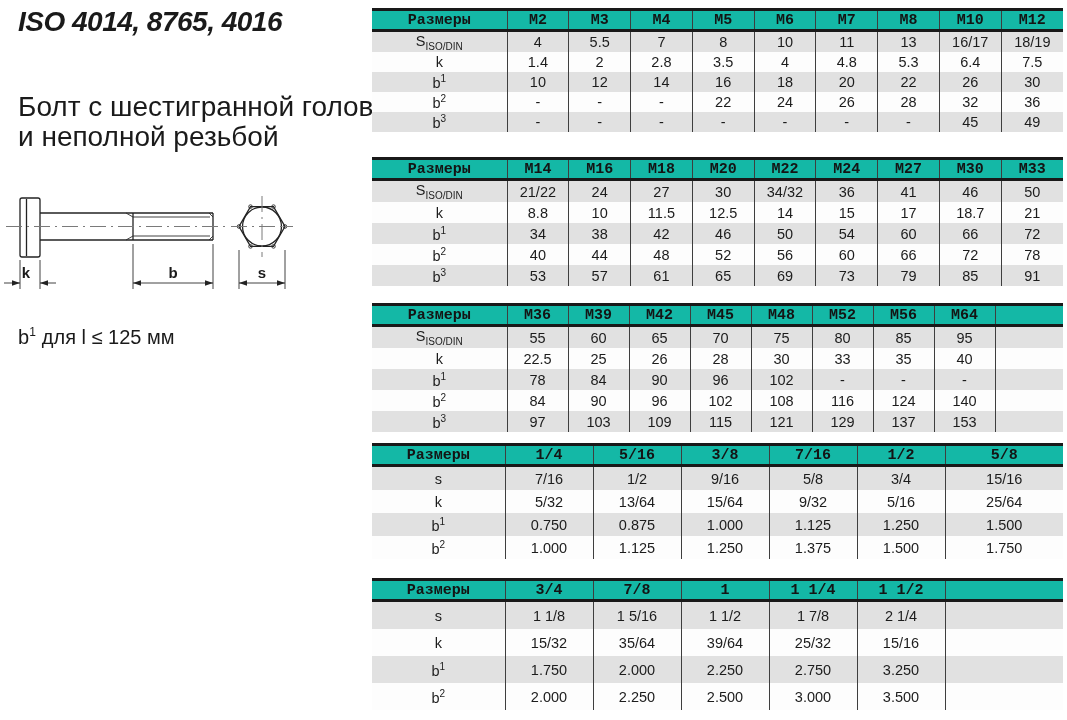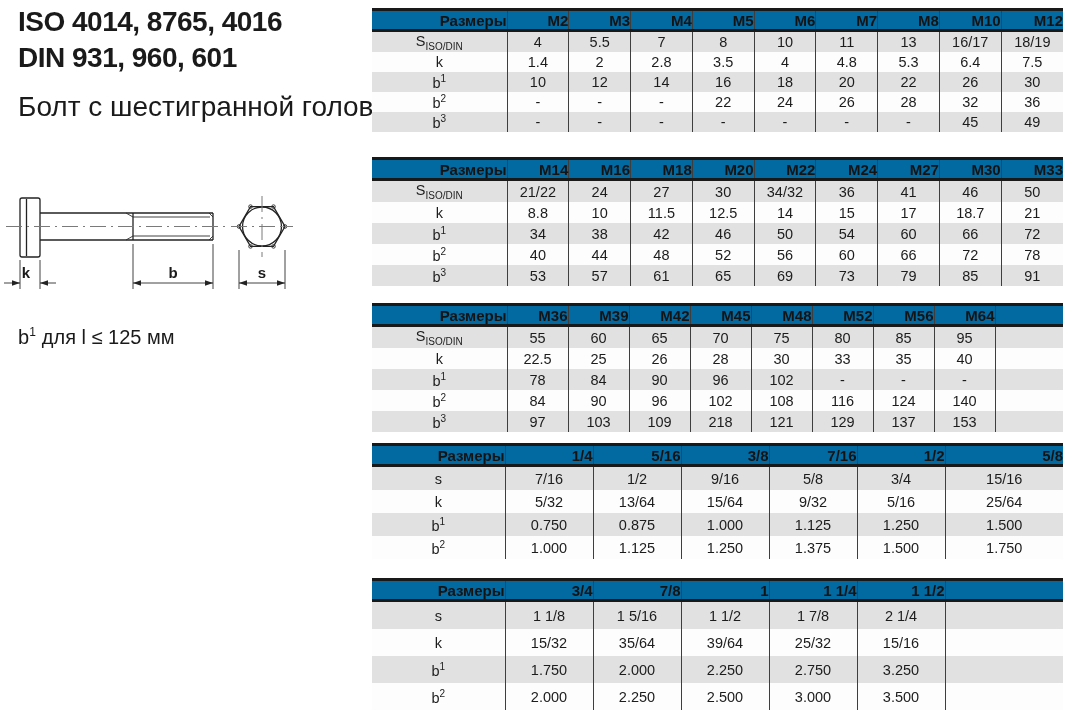--- a/index.html
+++ b/index.html
@@ -1,37 +1,37 @@
 <!DOCTYPE html>
 <html><head>
 <meta charset="utf-8">
 <style>
   html,body{margin:0;padding:0;}
   body{
     width:1067px;height:720px;position:relative;background:#ffffff;
     font-family:"Liberation Sans",sans-serif;color:#1a1a1a;overflow:hidden;
   }
   
-  .titleblock{position:absolute;left:18px;top:4px;}
+  .titleblock{position:absolute;left:18px;top:4px;font-style:italic;}
   .title-line{font-size:28px;font-weight:bold;letter-spacing:-0.5px;line-height:36px;white-space:nowrap;}
   .subtitleblock{position:absolute;left:18px;top:92px;}
   .subtitle-line{font-size:28px;line-height:30px;white-space:nowrap;}
   .diagram{position:absolute;left:0;top:172px;}
   .notesblock{position:absolute;left:18px;top:318px;font-size:20px;line-height:29px;}
   .note sup{font-size:12px;}
   .note .txt{margin-left:6px;text-align:right;}
   
   table.dim-table{
     position:absolute;left:372px;width:691px;
     border-collapse:collapse;table-layout:fixed;
   }
   .dim-table th{
-    background:#0369a1;font-size:15px;font-weight:bold;height:18px;
+    background:#14b8a6;font-size:15px;font-weight:bold;height:18px;
     border-top:3px solid #191919;border-bottom:3px solid #191919;
-    text-align:right;padding:0;color:#141414;
+    text-align:center;padding:0;color:#141414;font-family:Liberation Mono, monospace;
   }
   .dim-table td{
     font-size:14.5px;text-align:center;padding:0;color:#1c1c1c;background:#fdfdfd;
   }
   .dim-table th + th, .dim-table td + td{border-left:1px solid #3e3e3e;}
   .dim-table tr.stripe td{background:#e1e1e1;}
   .dim-table td sup{font-size:10px;}
   .dim-table td sub{font-size:10px;letter-spacing:0;}
   .rh20 td{height:20px;} .rh21 td{height:21px;} .rh23 td{height:23px;} .rh27 td{height:27px;}
   #table-0{top:8px;} #table-1{top:157px;} #table-2{top:303px;} #table-3{top:443px;} #table-4{top:578px;}
@@ -40,24 +40,24 @@
   .thin{stroke:#2c2c2c;stroke-width:0.9;fill:none;}
   .cline{stroke:#7a7a7a;stroke-width:1;fill:none;stroke-dasharray:16 5 2 5;}
   .arrow{fill:#232323;stroke:none;}
   .dimtext{font-family:"Liberation Sans",sans-serif;font-size:15px;font-weight:bold;fill:#1a1a1a;}
 </style>
 </head>
 <body>
 
 <div class="titleblock">
   <div class="title-line">ISO 4014, 8765, 4016</div>
-  <div class="title-line">DIN 931, 960, 601</div>
 </div>
 <div class="subtitleblock">
   <div class="subtitle-line">Болт с шестигранной головкой</div>
+  <div class="subtitle-line">и неполной резьбой</div>
 </div>
 
 <svg class="diagram" width="360" height="150" viewBox="0 0 360 150">
 
   <g>
     <rect class="obj" x="20" y="26" width="20" height="59" rx="2"></rect>
     <line class="obj" x1="26.5" y1="27" x2="26.5" y2="84"></line>
 
     <line class="obj" x1="40" y1="41" x2="213" y2="41"></line>
     <line class="obj" x1="40" y1="68" x2="213" y2="68"></line>
@@ -375,21 +375,21 @@
         <td>116</td>
         <td>124</td>
         <td>140</td>
         <td></td>
       </tr>
       <tr class="stripe">
         <td>b<sup>3</sup></td>
         <td>97</td>
         <td>103</td>
         <td>109</td>
-        <td>218</td>
+        <td>115</td>
         <td>121</td>
         <td>129</td>
         <td>137</td>
         <td>153</td>
         <td></td>
       </tr>
     </tbody>
   </table>
 <table class="dim-table rh23" id="table-3">
     <colgroup>

